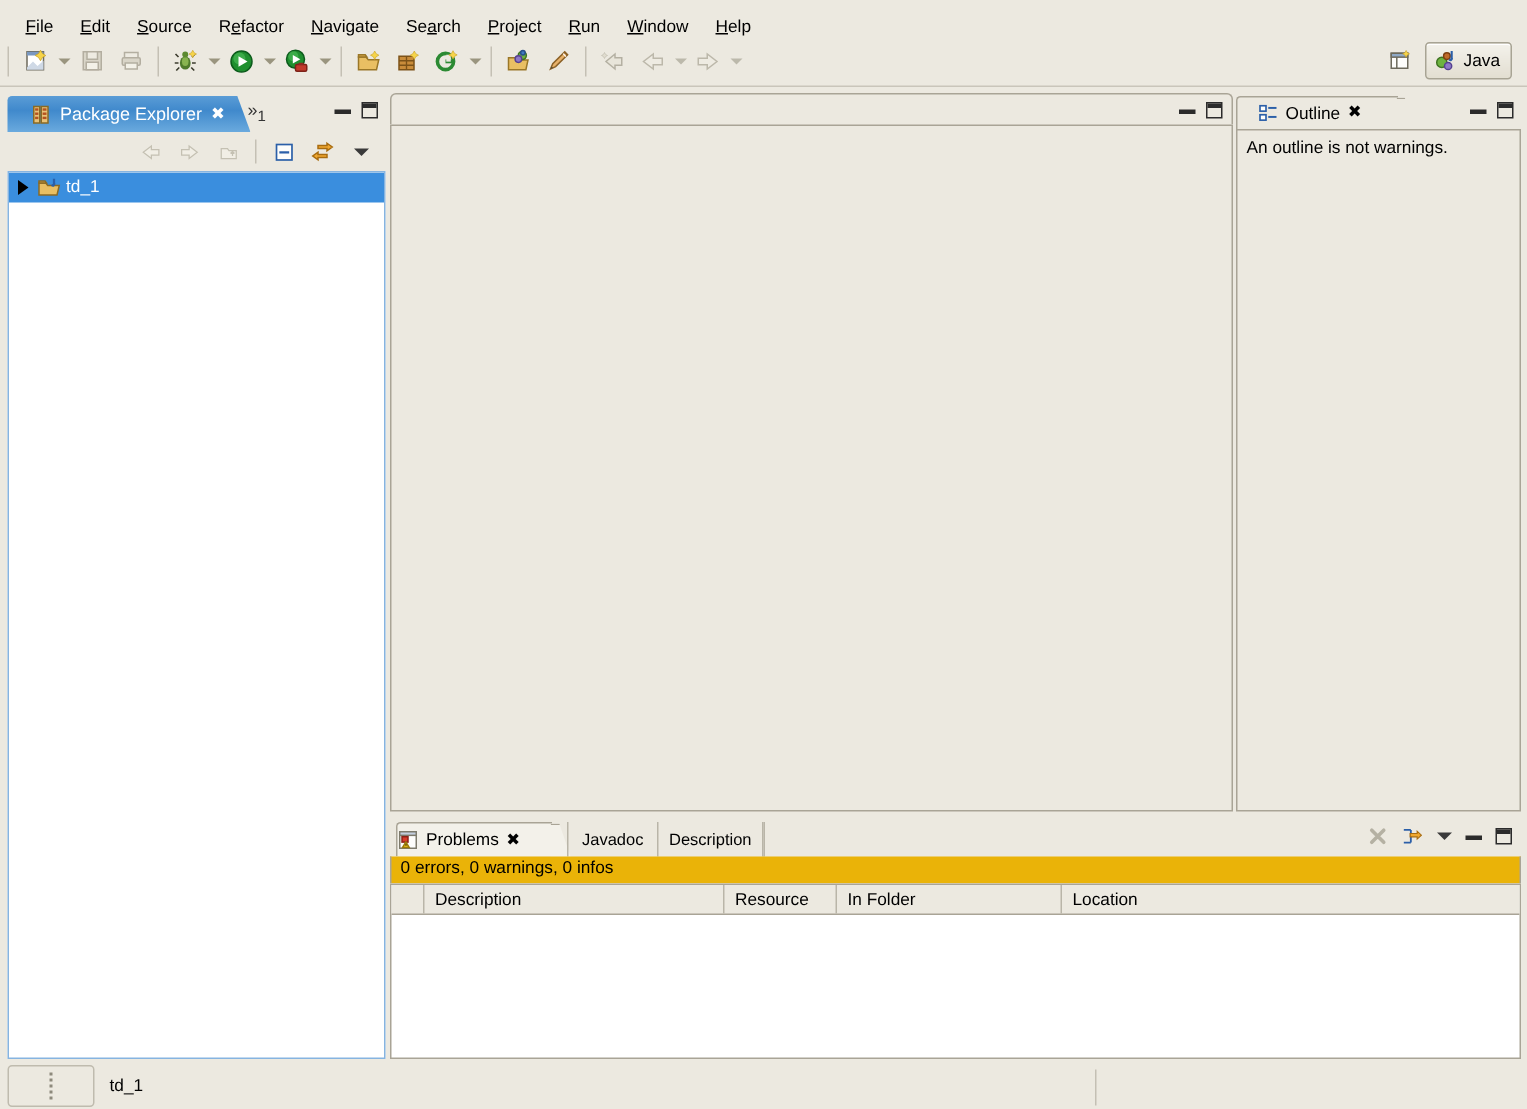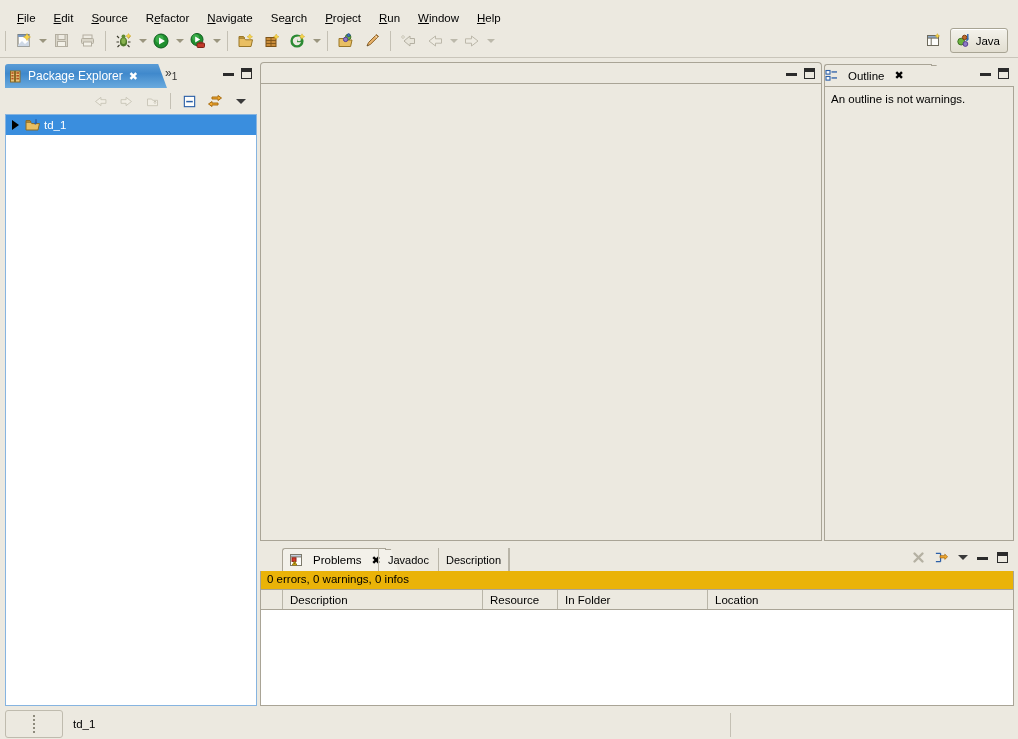--- a/index.html
+++ b/index.html
@@ -63,21 +63,21 @@
   .max-glyph i { position:absolute; left:0; top:0; width:100%; height:3px; background:#2b2b2b; display:block;}
   .chev-glyph { width:0;height:0;border-left:5px solid transparent;border-right:5px solid transparent;border-top:5px solid #3a3a3a; }
 
   
   #pkg-panel { left:5px; top:62px; width:252px; height:644px; }
   #pkg-tabstrip { position:relative; height:26px; background:#ece9e0; }
   #pkg-tab {
     position:absolute; left:0; top:2px; height:24px; width:148px;
     background:linear-gradient(180deg,#5a9cd6 0%, #4089cc 40%, #6aaade 100%);
     border-top-left-radius:3px;
-    color:#fff; display:flex; align-items:center; gap:6px; padding-left:4px;
+    color:#fff; display:flex; align-items:center; gap:6px; padding-left:16px;
     box-sizing:border-box; font-size:12px;
   }
   #pkg-tab:after{
     content:""; position:absolute; right:-14px; top:0; width:16px; height:24px;
     background:linear-gradient(180deg,#5a9cd6 0%, #4089cc 40%, #6aaade 100%);
     clip-path: polygon(0 0, 45% 0, 100% 100%, 0 100%);
   }
   .overflow-ind { position:absolute; left:160px; top:4px; font-size:12px; color:#333; }
   .overflow-ind sub{ font-size:10px; }
   #pkg-toolbar {
@@ -114,21 +114,21 @@
   }
 
   
   #outline-panel { left:824px; top:62px; width:190px; height:479px; }
   #outline-tabstrip { position:absolute;left:0;top:0;width:190px;height:24px;background:#ece9e0; }
   #outline-tab {
     position:absolute; left:0; top:2px; height:22px; width:108px;
     background:#ece9e0;
     border-top:1px solid #a9a496; border-left:1px solid #a9a496;
     border-top-left-radius:3px;
-    display:flex; align-items:center; gap:10px; padding-left:0; box-sizing:border-box;
+    display:flex; align-items:center; gap:5px; padding-left:14px; box-sizing:border-box;
     font-size:11.5px;
   }
   #outline-tab:after{
     content:""; position:absolute; right:-12px; top:0; width:13px; height:22px;
     background:#ece9e0; border-top:1px solid #a9a496;
     clip-path: polygon(0 0, 42% 0, 100% 100%, 0 100%);
   }
   #outline-body {
     position:absolute; left:0; top:24px; width:190px; height:455px;
     background:#ece9e0; border:1px solid #a9a496; box-sizing:border-box;
@@ -137,22 +137,22 @@
   #outline-text{ font-size:11.5px; color:#000; }
 
   
   #problems-panel { left:260px; top:545px; width:754px; height:161px; }
   #prob-tabstrip { position:relative; width:754px; height:26px; background:#ece9e0; }
   #prob-tab {
     position:absolute; left:4px; top:3px; height:23px; width:104px;
     background:#f3f1ea;
     border-top:1px solid #a9a496; border-left:1px solid #a9a496;
     border-top-left-radius:3px;
-    display:flex; align-items:center; gap:10px; padding-left:6px;
-    box-sizing:border-box; font-size:11.5px;margin-left:18px;
+    display:flex; align-items:center; gap:5px; 
+    box-sizing:border-box; font-size:11.5px;
   }
   #prob-tab:after{
     content:""; position:absolute; right:-13px; top:0; width:14px; height:23px;
     background:#f3f1ea; border-top:1px solid #a9a496;
     clip-path: polygon(0 0, 42% 0, 100% 100%, 0 100%);
   }
   .inact-tab {
     position:absolute; top:3px; height:23px;
     display:flex; align-items:center; justify-content:center;
     font-size:11px; color:#000;

